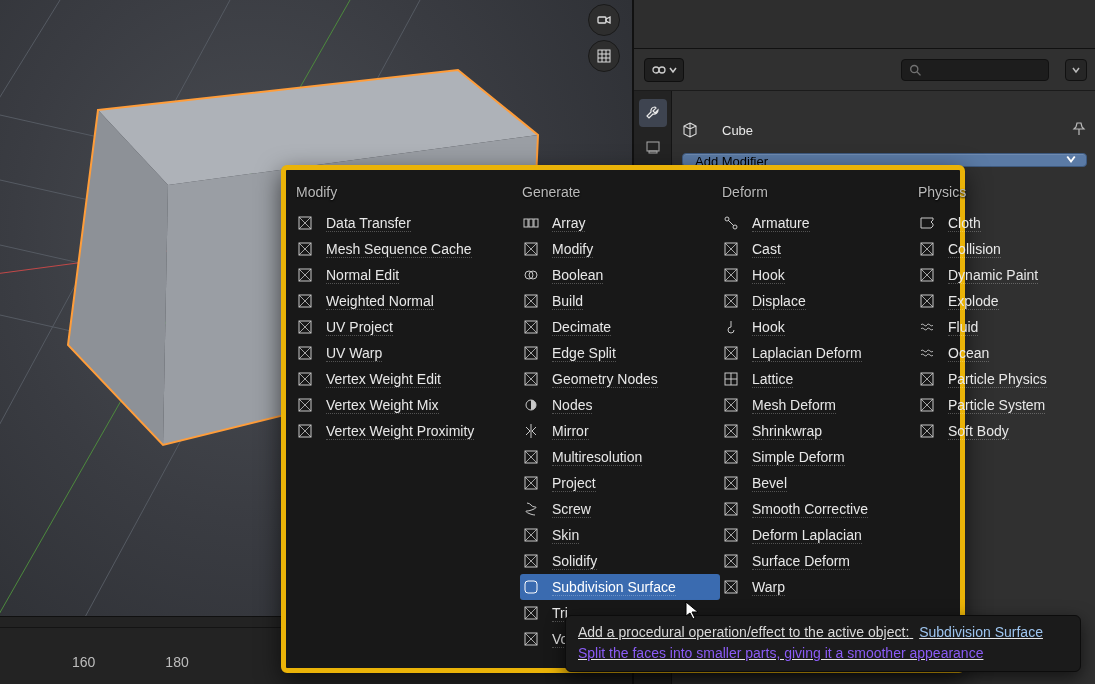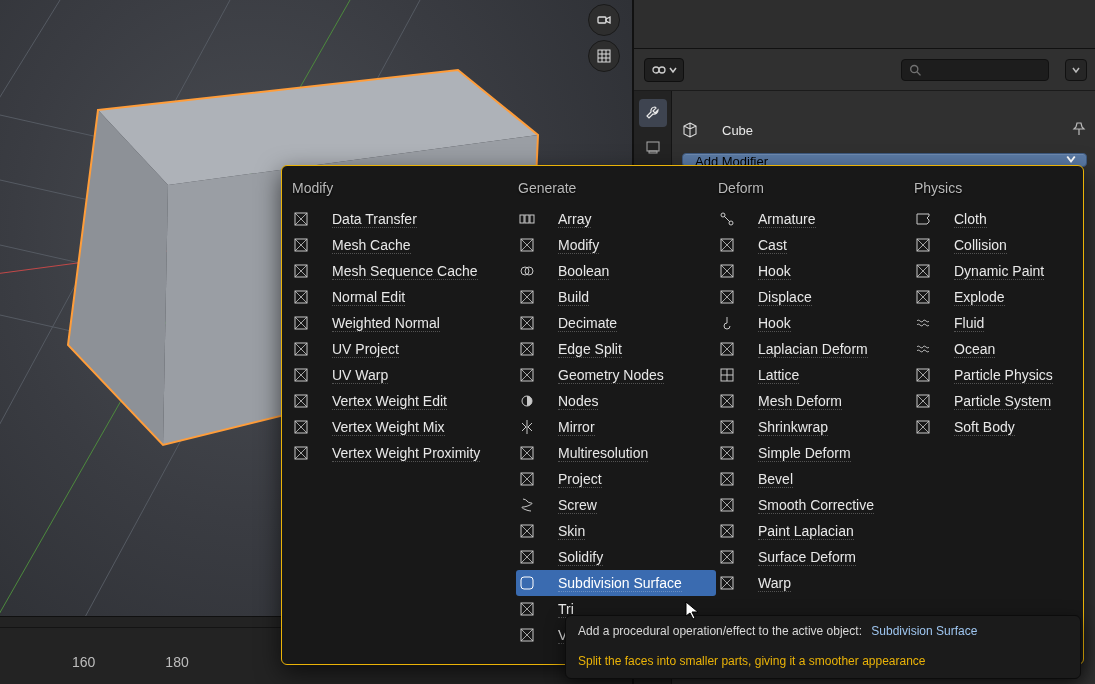--- a/index.html
+++ b/index.html
@@ -150,44 +150,44 @@
     cursor: pointer;
     box-shadow: inset 0 1px 0 rgba(255,255,255,.12);
     font-size: 13px;
   }
   .add-mod-btn .chev { margin-left: auto; }
 
   
   .menu {
     position: absolute;
     left: 281px; top: 165px;
-    width: 803px;
+    width: 684px;
     background: #181818;
-    border: 1px solid #eab308;
+    border: 5px solid #eab308;
     border-radius: 6px;
     box-shadow: 0 8px 24px rgba(0,0,0,.6);
     padding: 10px 0 16px 0;
     z-index: 50;
   }
   .menu-columns {
     display: flex;
   }
   .col { flex: 0 0 auto; }
   .col-modify  { width: 234px; padding-left: 8px; }
   .col-generate{ width: 200px; }
   .col-deform  { width: 196px; }
   .col-physics { width: 165px; }
 
   .col-head {
     color: #b9b9b9; font-size: 14px;
     padding: 4px 12px 10px 2px;
     text-shadow: 0 1px 2px #000;
   }
   .mi {
-    display: flex; align-items: center; gap: 22px;
+    display: flex; align-items: center; gap: 12px;
     height: 26px;
     padding: 0 10px 0 2px;
     border-radius: 3px;
     white-space: nowrap;
     cursor: pointer;
   }
   .mi.hover {
     background: #3a6bb0;
     color: #fff;
   }
@@ -207,25 +207,26 @@
   .tooltip {
     position: absolute;
     left: 565px; top: 615px;
     width: 516px;
     background: #1b1b1b;
     border: 1px solid #0c0c0c;
     border-radius: 6px;
     padding: 8px 12px 10px;
     z-index: 60;
     box-shadow: 0 6px 18px rgba(0,0,0,.6);
-    font-size: 12px;
+    font-size: 14px;
+    text-decoration: underline;
   }
   .tooltip .line1 { color: #d9d9d9; }
   .tooltip .tt-name { color: #9ec5ef; margin-left: 6px; }
-  .tooltip .line2 { color: #eab308; margin-top: 16px; }
+  .tooltip .line2 { color: #8b5cf6; margin-top: 5px; }
 
   .cursor-arrow {
     position: absolute;
     left: 685px; top: 601px;
     z-index: 70;
     pointer-events: none;
   }
 
   
   .sic { width: 16px; height: 16px; }
@@ -357,29 +358,20 @@
           </span>
           <span class="lbl">Data Transfer</span>
         </div>
         <div class="mi">
           <span class="ic">
             <svg class="sic" viewBox="0 0 16 16">
               <rect x="2" y="2" width="12" height="12" fill="none" stroke="currentColor"></rect>
               <path d="M2 2l12 12M14 2L2 14" stroke="currentColor" stroke-width=".8"></path>
             </svg>
           </span>
-          <span class="lbl">Mesh Cache</span>
-        </div>
-        <div class="mi">
-          <span class="ic">
-            <svg class="sic" viewBox="0 0 16 16">
-              <rect x="2" y="2" width="12" height="12" fill="none" stroke="currentColor"></rect>
-              <path d="M2 2l12 12M14 2L2 14" stroke="currentColor" stroke-width=".8"></path>
-            </svg>
-          </span>
           <span class="lbl">Mesh Sequence Cache</span>
         </div>
         <div class="mi">
           <span class="ic">
             <svg class="sic" viewBox="0 0 16 16">
               <rect x="2" y="2" width="12" height="12" fill="none" stroke="currentColor"></rect>
               <path d="M2 2l12 12M14 2L2 14" stroke="currentColor" stroke-width=".8"></path>
             </svg>
           </span>
           <span class="lbl">Normal Edit</span>
@@ -703,21 +695,21 @@
           </span>
           <span class="lbl">Smooth Corrective</span>
         </div>
         <div class="mi">
           <span class="ic">
             <svg class="sic" viewBox="0 0 16 16">
               <rect x="2" y="2" width="12" height="12" fill="none" stroke="currentColor"></rect>
               <path d="M2 2l12 12M14 2L2 14" stroke="currentColor" stroke-width=".8"></path>
             </svg>
           </span>
-          <span class="lbl">Paint Laplacian</span>
+          <span class="lbl">Deform Laplacian</span>
         </div>
         <div class="mi">
           <span class="ic">
             <svg class="sic" viewBox="0 0 16 16">
               <rect x="2" y="2" width="12" height="12" fill="none" stroke="currentColor"></rect>
               <path d="M2 2l12 12M14 2L2 14" stroke="currentColor" stroke-width=".8"></path>
             </svg>
           </span>
           <span class="lbl">Surface Deform</span>
         </div>

